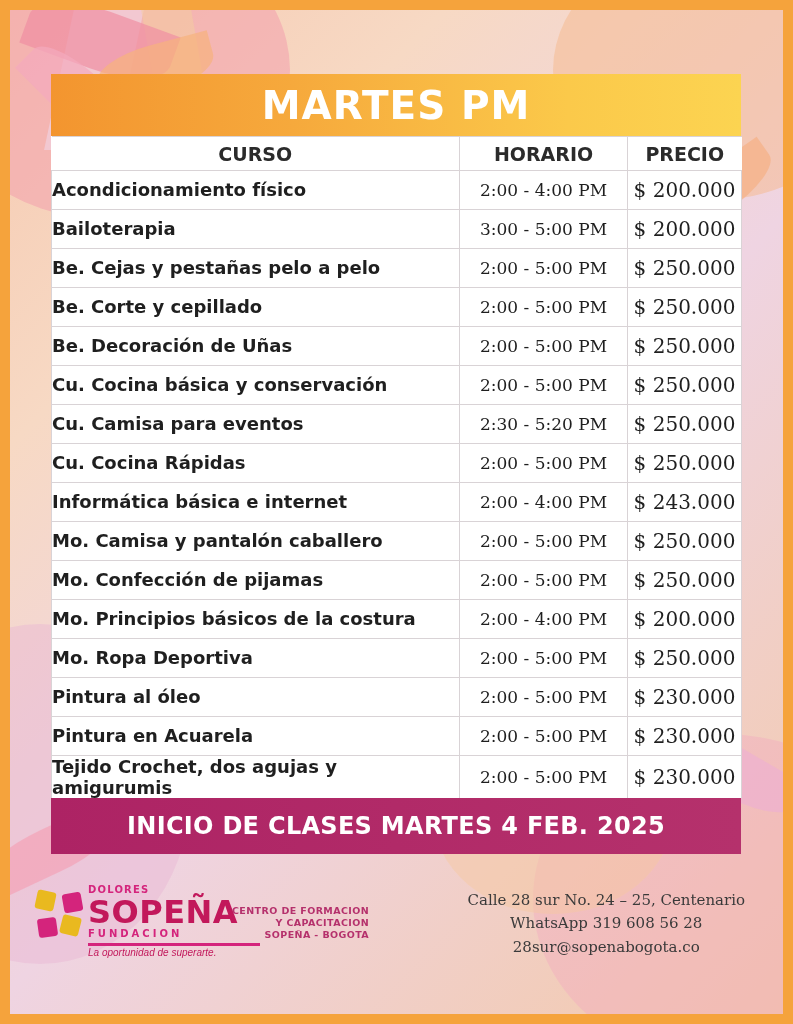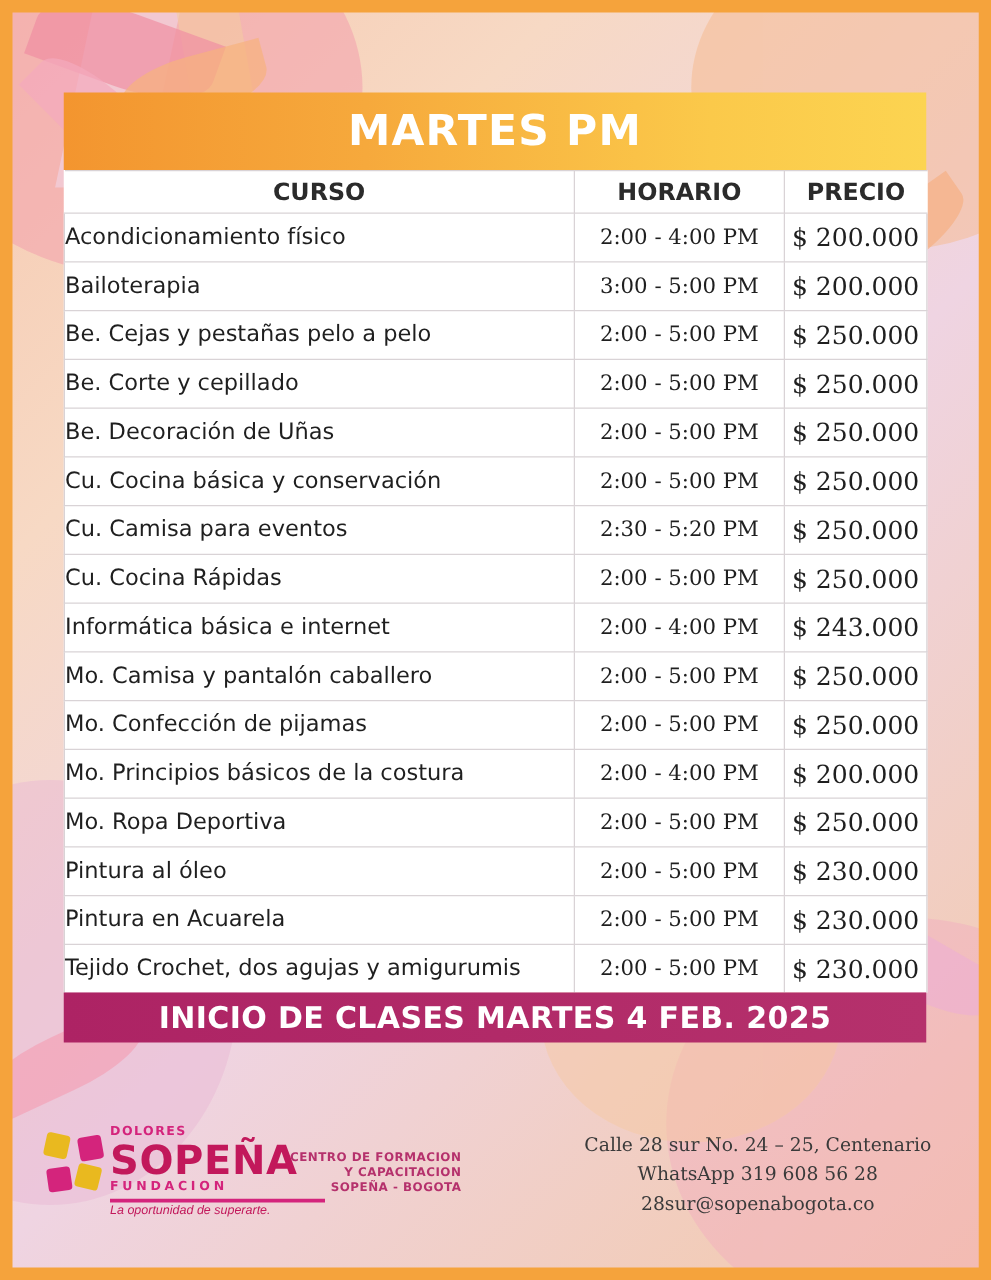--- a/index.html
+++ b/index.html
@@ -91,21 +91,21 @@
   .title-bar {
     background: linear-gradient(90deg, #f3952f 0%, #f6a93c 35%, #fbc94a 75%, #fcd451 100%);
     height: 62px;
     display: flex;
     align-items: center;
     justify-content: center;
   }
   .title-bar h1 {
     margin: 0;
     color: #ffffff;
-    font-size: 34px;
+    font-size: 39px;
     font-weight: bold;
     letter-spacing: 1px;
     font-family: "DejaVu Sans", sans-serif;
   }
 
   table.sched {
     width: 100%;
     border-collapse: collapse;
     background: #ffffff;
     table-layout: fixed;
@@ -132,21 +132,21 @@
   col.c-horario { width: 168px; }
   col.c-precio { width: 114px; }
 
   tbody td {
     font-size: 18px;
     color: #1f1f1f;
     height: 38px;
     vertical-align: middle;
   }
   td.curso {
-    font-weight: normal;
+    font-weight: bold;
     padding: 4px 0 4px 12px;
     line-height: 1.18;
     border-left: none;
     font-family: "DejaVu Sans", sans-serif;
     margin-left: 23px;
   }
   td.horario {
     text-align: center;
     font-weight: normal;
     font-family: "DejaVu Serif", serif;
@@ -157,39 +157,39 @@
     font-weight: normal;
     font-family: "DejaVu Serif", serif;
     font-size: 20px;
     border-right: none;
   }
   tbody tr:last-child td { border-bottom: none; }
 
   .footer-bar {
     background: #ad2a67;
     background: linear-gradient(90deg, #ad2364 0%, #b5316c 100%);
-    height: 40px;
+    height: 56px;
     display: flex;
     align-items: center;
     justify-content: center;
   }
   .footer-bar span {
     color: #ffffff;
     font-size: 24px;
     font-weight: bold;
     letter-spacing: .3px;
     font-family: "DejaVu Sans", sans-serif;
   }
 
   
   .bottom {
     position: absolute;
     left: 0;
     right: 0;
-    bottom: 22px;
+    bottom: 38px;
     height: 105px;
   }
   .logo-block {
     position: absolute;
     left: 36px;
     top: 4px;
     display: flex;
     align-items: flex-start;
   }
   .logo-mark {

